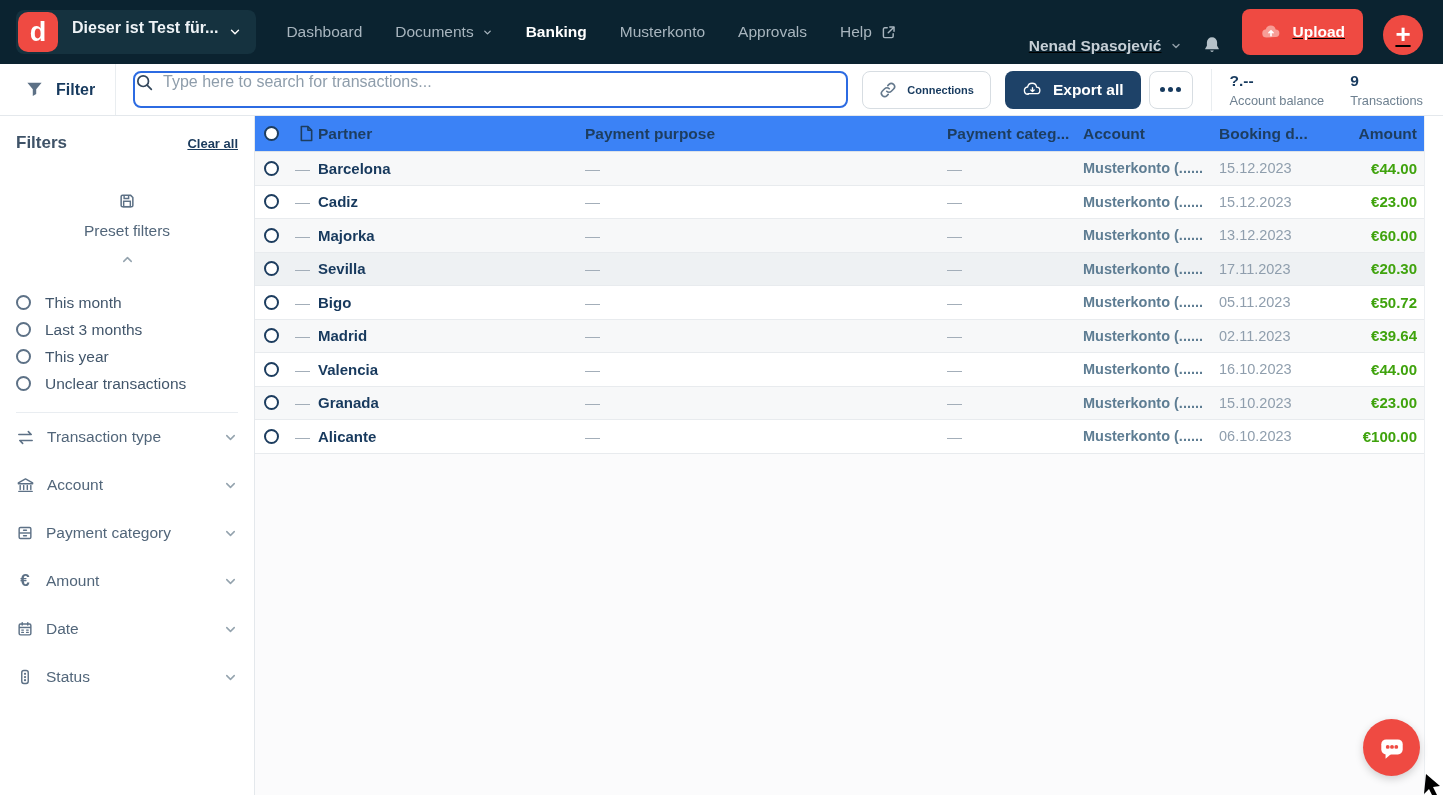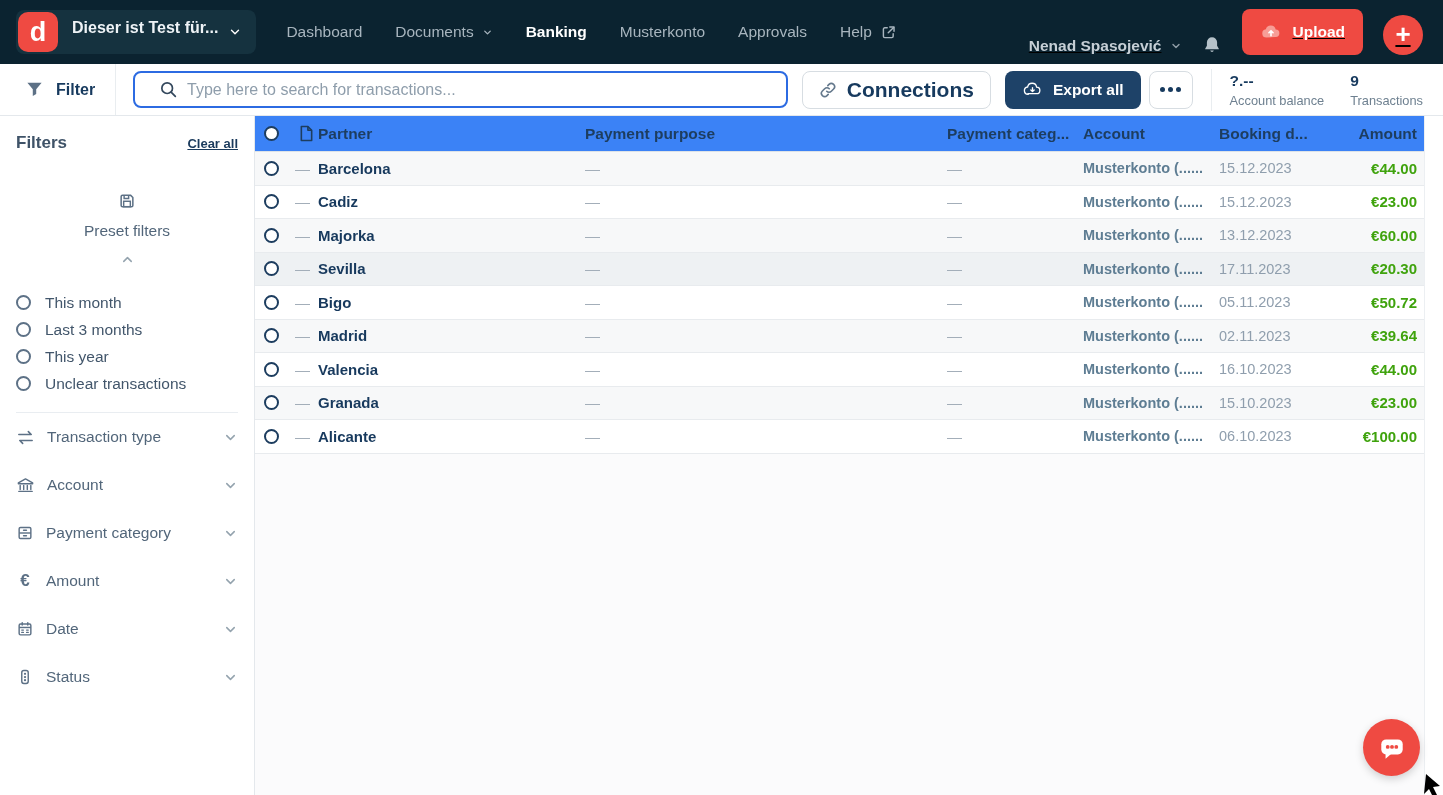--- a/index.html
+++ b/index.html
@@ -19,24 +19,24 @@
   .user-menu { display:flex; align-items:center; gap:9px; color:#c6cfd6; font-size:15.5px; font-weight:600; cursor:pointer; white-space:nowrap; }
   .icon { display:inline-flex; align-items:center; justify-content:center; }
   .caret svg, .chev svg { display:block; }
   .btn-upload { display:flex; align-items:center; gap:10px; background:#ef4a42; border:none; border-radius:8px; height:46px; padding:0 18px; color:#fff; font-weight:bold; font-size:15.5px; cursor:pointer; font-family:inherit; }
   .btn-plus { width:40px; height:40px; border-radius:50%; background:#ef4a42; border:none; color:#fff; font-size:26px; font-weight:bold; line-height:1; cursor:pointer; display:flex; align-items:center; justify-content:center; padding-bottom:3px; }
 
   
   .toolbar { height:52px; background:#fff; border-bottom:1px solid #e4e8ec; display:flex; align-items:center; flex:0 0 auto; }
   .filter-wrap { width:116px; height:100%; display:flex; align-items:center; padding-left:25px; border-right:1px solid #e9edf0; gap:12px; cursor:pointer; flex:0 0 auto; }
   .filter-label { color:#173a5e; font-weight:bold; font-size:16px; }
-  .search-box { flex:1 1 auto; height:37px; margin-left:17px; border:2px solid #2c6be2; border-radius:8px; display:flex; align-items:center; padding:0 24px; gap:9px; background:#fff; }
+  .search-box { flex:1 1 auto; height:37px; margin-left:17px; border:2px solid #2c6be2; border-radius:8px; display:flex; align-items:flex-start; padding:0 0; gap:9px; background:#fff; }
   .search-box input { border:none; outline:none; flex:1; font-size:16px; color:#33475c; font-family:inherit; background:transparent; }
   .search-box input::placeholder { color:#8e9dab; }
-  .btn-light { display:flex; align-items:center; gap:10px; background:#fff; border:1px solid #d7dde2; border-radius:8px; height:38px; padding:0 16px; color:#173a5e; font-weight:bold; font-size:21px; cursor:pointer; font-family:inherit; }
+  .btn-light { display:flex; align-items:center; gap:10px; background:#fff; border:1px solid #d7dde2; border-radius:8px; height:38px; padding:0 16px; color:#173a5e; font-weight:bold; font-size:11px; cursor:pointer; font-family:inherit; }
   .btn-dark { display:flex; align-items:center; gap:10px; background:#1e4268; border:none; border-radius:8px; height:38px; padding:0 17px; color:#fff; font-weight:bold; font-size:15.5px; cursor:pointer; font-family:inherit; }
   .toolbar .gap { width:14px; flex:0 0 auto; }
   .btn-more { width:44px; height:38px; background:#fff; border:1px solid #d7dde2; border-radius:8px; display:flex; align-items:center; justify-content:center; gap:3px; cursor:pointer; }
   .btn-more i { width:5px; height:5px; border-radius:50%; background:#173a5e; }
   .v-div { width:1px; height:42px; background:#e9edf0; margin:0 18px; flex:0 0 auto; }
   .stats { display:flex; gap:26px; padding-right:20px; flex:0 0 auto; }
   .stat .val { color:#173a5e; font-weight:bold; font-size:15.5px; }
   .stat .lbl { color:#6e8090; font-size:12.8px; margin-top:3px; white-space:nowrap; }
 
   

